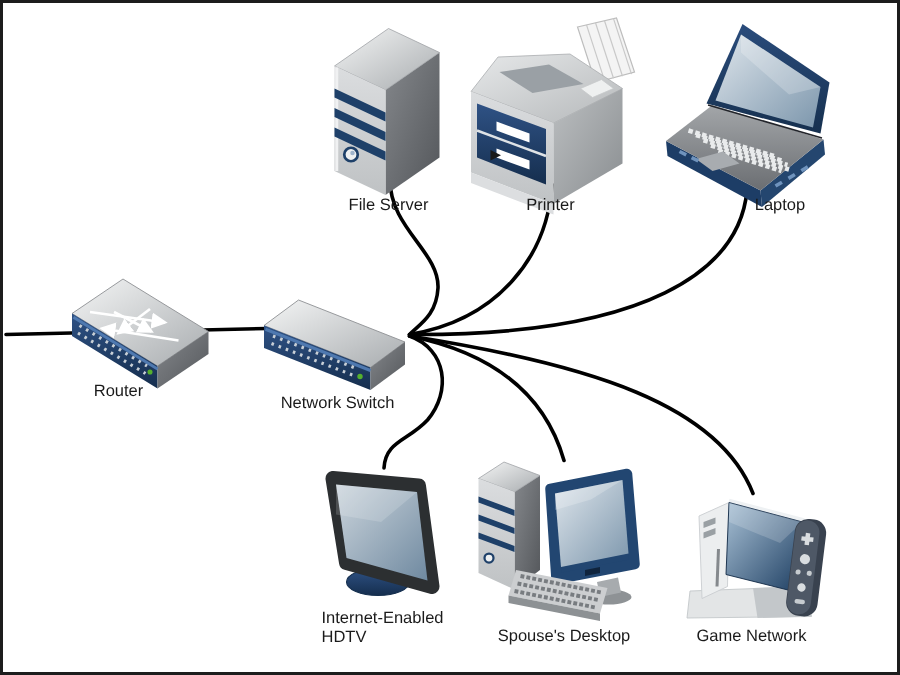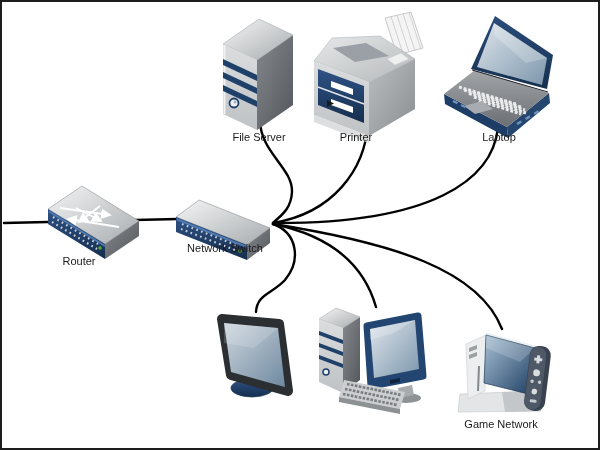--- a/index.html
+++ b/index.html
@@ -203,18 +203,23 @@
       <circle cx="534" cy="371" r="3.4" fill="#d9dde0"></circle>
       <circle cx="530.5" cy="380" r="1.7" fill="#c6cbcf"></circle>
       <circle cx="538" cy="380" r="1.7" fill="#c6cbcf"></circle>
       <circle cx="534" cy="390" r="2.8" fill="#d9dde0"></circle>
       <rect x="530.5" y="398" width="7" height="3" rx="1.5" fill="#c6cbcf"></rect>
     </g>
   </g>
 </svg>
 
   <div class="lbl" style="left:257px;top:129px">File Server</div>
-  <div class="lbl" style="left:354px;top:129px">Printer</div>
-  <div class="lbl" style="left:497px;top:129px">Laptop</div>
+  <div class="lbl" style="left:365px;top:129px">Printer</div>
+  <div class="lbl" style="left:518px;top:129px">Laptop</div>
   <div class="lbl" style="left:77px;top:253px">Router</div>
-  <div class="lbl" style="left:223px;top:240px">Network Switch</div>
+  <div class="lbl" style="left:223px;top:261px">Network Switch</div>
+  <div class="lbl" style="left:253px;top:404px">
+    <div>Internet-Enabled</div>
+    <div>HDTV</div>
+  </div>
+  <div class="lbl" style="left:374px;top:416px">Spouse's Desktop</div>
   <div class="lbl" style="left:499px;top:416px">Game Network</div>
 </div>
 
 </body></html>

